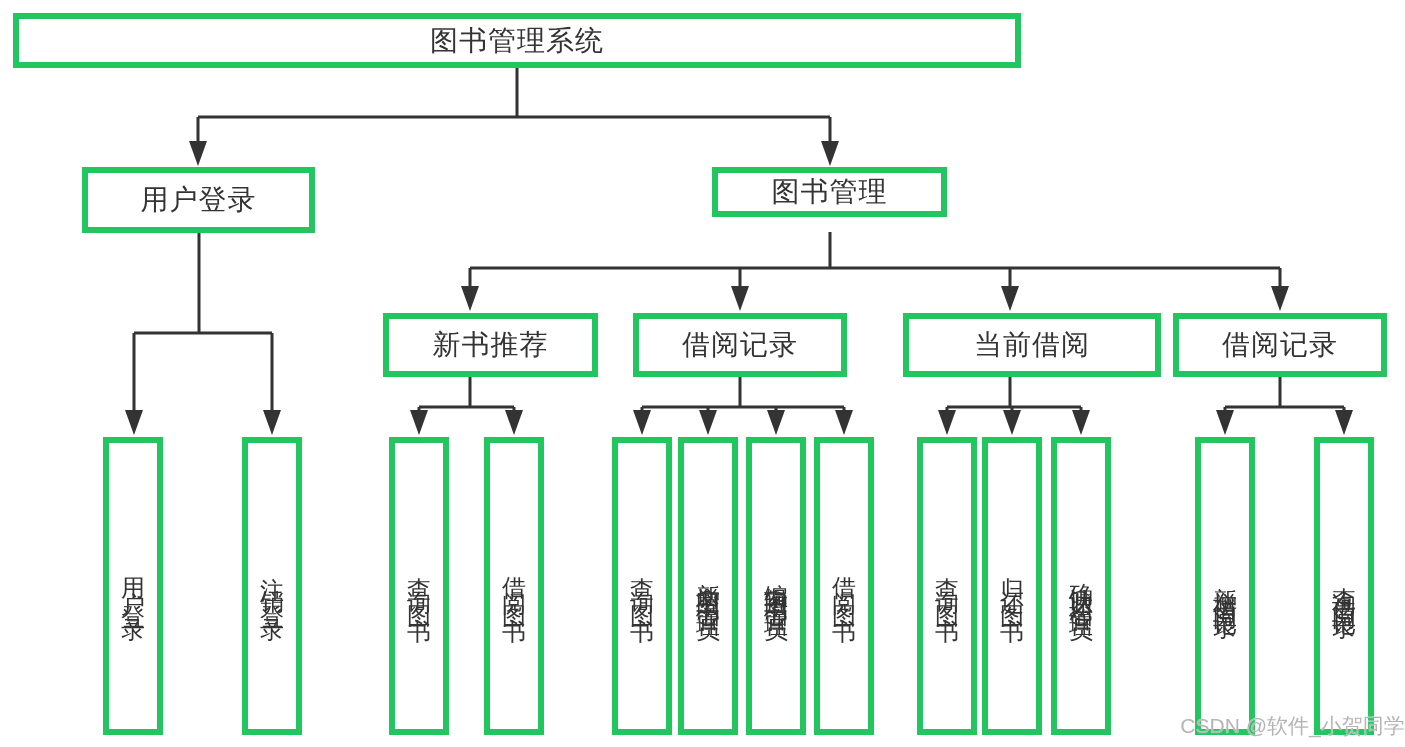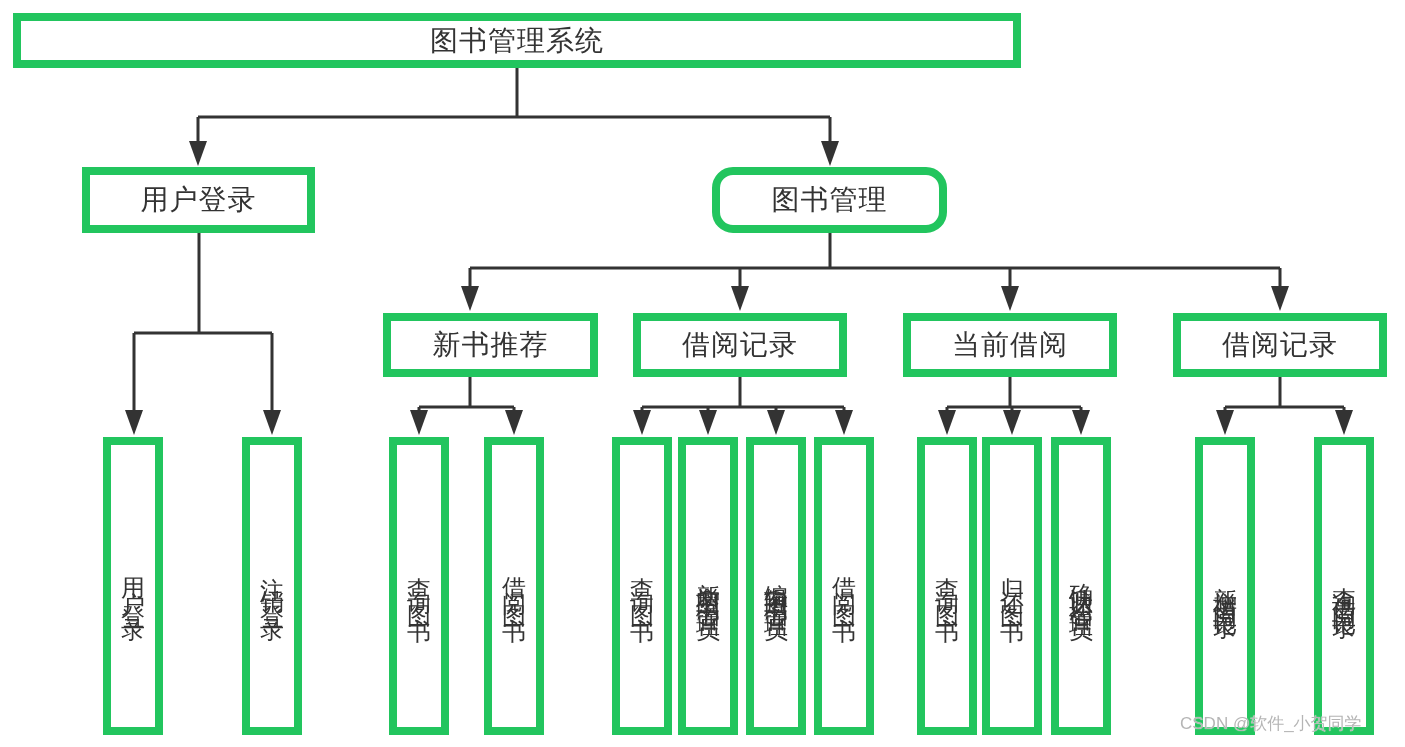--- a/index.html
+++ b/index.html
@@ -7,21 +7,21 @@
     position:relative;
     width:1405px;height:747px;
     background:#ffffff;
     font-family:"Liberation Sans","DejaVu Sans",sans-serif;
     overflow:hidden;
   }
   #connectors{position:absolute;left:0;top:0;z-index:1;}
   .node{
     position:absolute;
     box-sizing:border-box;
-    border:8px solid #22c55e;
+    border:6px solid #22c55e;
     background:#ffffff;
     color:#333333;
     display:flex;
     align-items:center;
     justify-content:center;
     z-index:2;
   }
   .hbox{font-size:28px;letter-spacing:1px;}
   .vbox{
     writing-mode:vertical-rl;
@@ -30,24 +30,25 @@
     line-height:1;
   }
   .ls-lg{letter-spacing:14px;}
   .ls-md{letter-spacing:6px;}
   .ls-sm{letter-spacing:5px;}
   .watermark{
     position:absolute;
     left:1180px;top:712px;
     width:225px;
     z-index:3;
-    font-size:17px;
+    font-size:21px;
     color:#b5b5b5;
     white-space:nowrap;
     text-shadow:0 0 1px #ffffff;
+    text-align:center;
   }
 </style>
 </head>
 <body>
 
 <div id="canvas">
 
   <svg id="connectors" width="1405" height="747" viewBox="0 0 1405 747">
     <g stroke="#333333" stroke-width="3" fill="none">
 
@@ -84,25 +85,25 @@
       <polygon points="1003,410 1021,410 1012,435"></polygon>
       <polygon points="1072,410 1090,410 1081,435"></polygon>
       <polygon points="1216,410 1234,410 1225,435"></polygon>
       <polygon points="1335,410 1353,410 1344,435"></polygon>
     </g>
   </svg>
 
   <div class="node hbox" style="left:13px;top:13px;width:1008px;height:55px;">图书管理系统</div>
 
   <div class="node hbox" style="left:82px;top:167px;width:233px;height:66px;">用户登录</div>
-  <div class="node hbox" style="left:712px;top:167px;width:235px;height:66px;border-radius:21px;">图书管理</div>
+  <div class="node hbox" style="left:712px;top:167px;width:235px;height:50px;">图书管理</div>
 
   <div class="node hbox" style="left:383px;top:313px;width:215px;height:64px;">新书推荐</div>
   <div class="node hbox" style="left:633px;top:313px;width:214px;height:64px;">借阅记录</div>
-  <div class="node hbox" style="left:903px;top:313px;width:214px;height:64px;">当前借阅</div>
+  <div class="node hbox" style="left:903px;top:313px;width:258px;height:64px;">当前借阅</div>
   <div class="node hbox" style="left:1173px;top:313px;width:214px;height:64px;">借阅记录</div>
 
   <div class="node vbox ls-lg" style="left:103px;top:437px;width:60px;height:298px;">用户登录</div>
   <div class="node vbox ls-lg" style="left:242px;top:437px;width:60px;height:298px;">注销登录</div>
 
   <div class="node vbox ls-lg" style="left:389px;top:437px;width:60px;height:298px;">查询图书</div>
   <div class="node vbox ls-lg" style="left:484px;top:437px;width:60px;height:298px;">借阅图书</div>
 
   <div class="node vbox ls-lg" style="left:612px;top:437px;width:60px;height:298px;">查询图书</div>
   <div class="node vbox ls-sm" style="left:678px;top:437px;width:60px;height:298px;">新增图书（管理员）</div>

